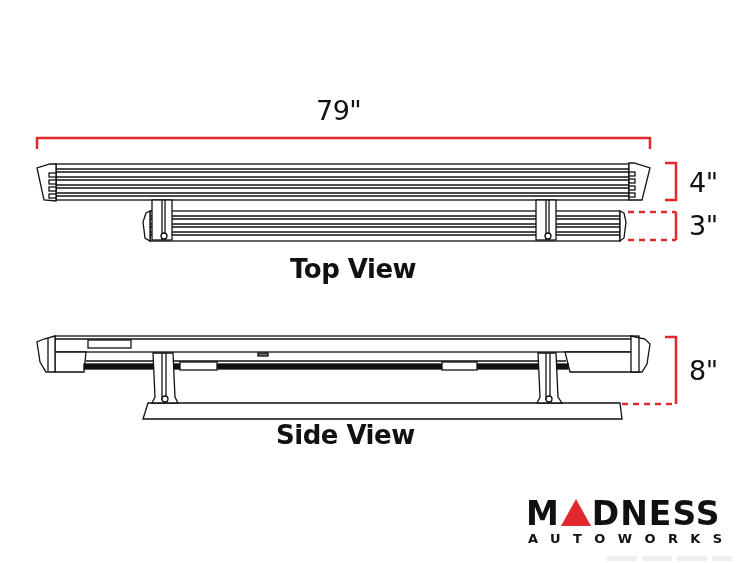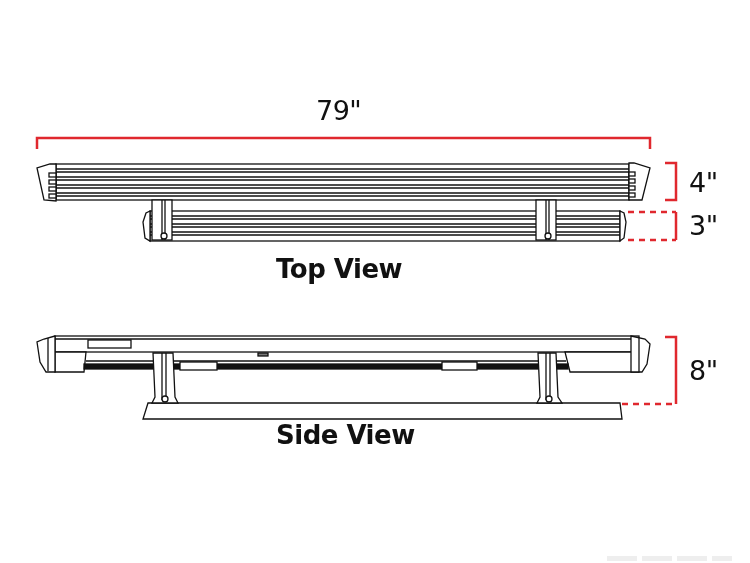--- a/index.html
+++ b/index.html
@@ -130,17 +130,19 @@
     <rect x="677" y="556" width="30" height="5"></rect>
     <rect x="712" y="556" width="20" height="5"></rect>
   </g>
 </svg>
 
 <div class="lbl dim" style="left:316px; top:95px;">79"</div>
 <div class="lbl dim" style="left:689px; top:167px;">4"</div>
 <div class="lbl dim" style="left:689px; top:210px;">3"</div>
 <div class="lbl dim" style="left:689px; top:355px;">8"</div>
 
-<div class="lbl view" style="left:276px; top:254px;">Top View</div>
+<div class="lbl view" style="left:290px; top:254px;">Top View</div>
 <div class="lbl view" style="left:276px; top:420px;">Side View</div>
 
 <div class="logo">
+  <div class="logo-main"><span>M</span><span class="tri"></span><span>DNESS</span></div>
+  <div class="logo-sub">AUTOWORKS</div>
 </div>
 
 </body></html>

